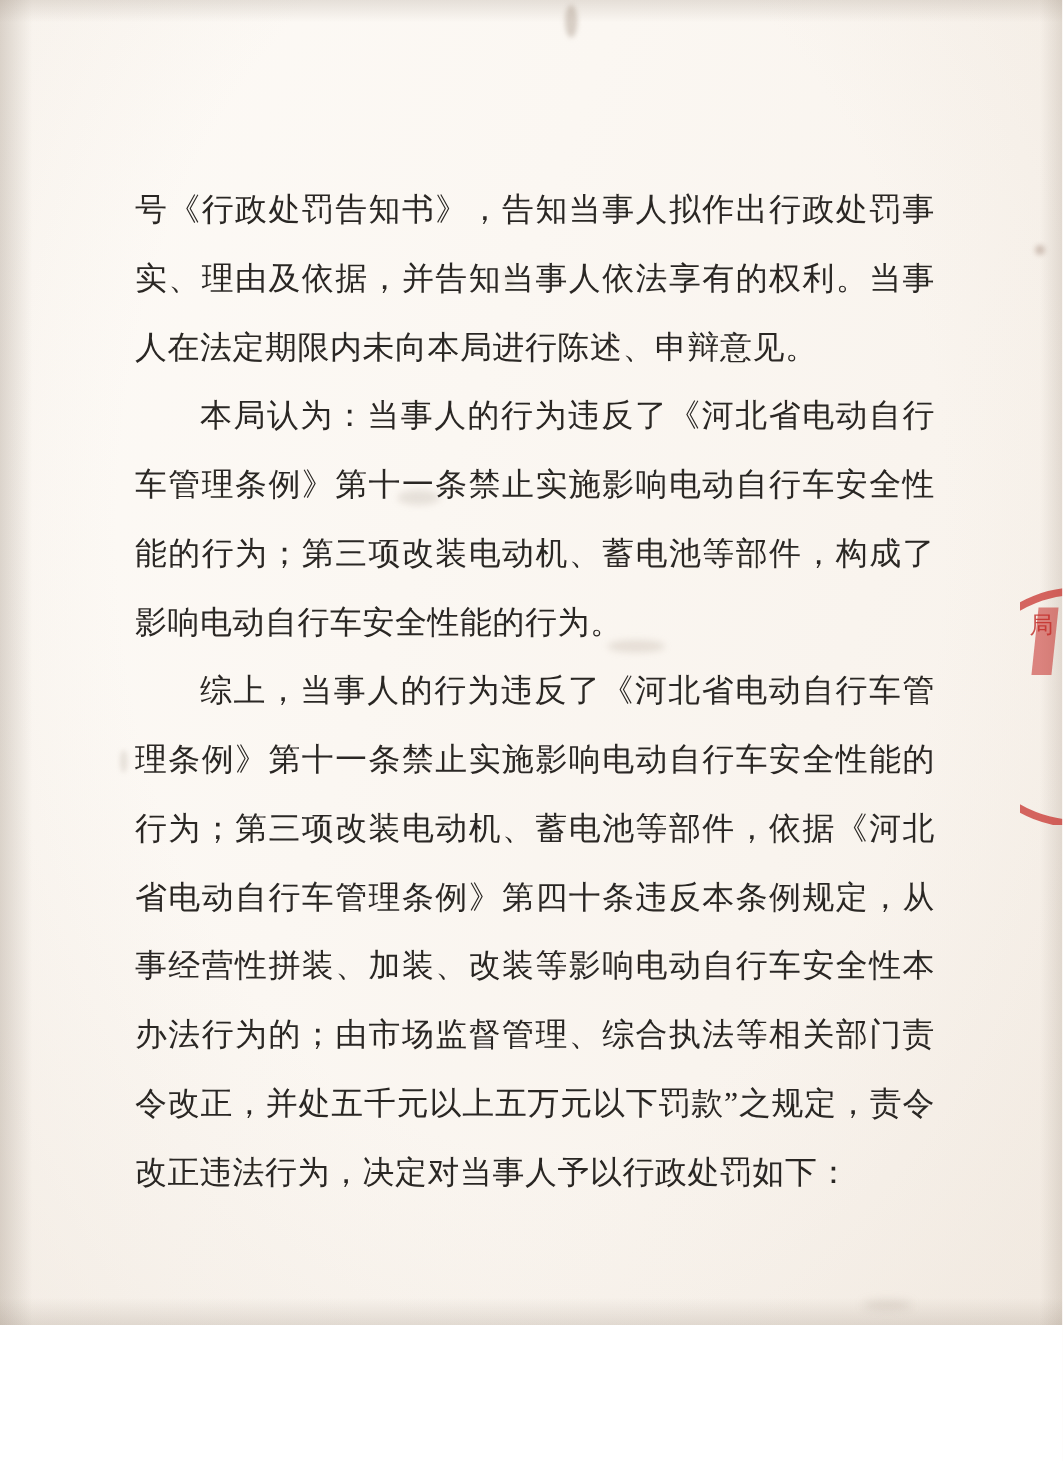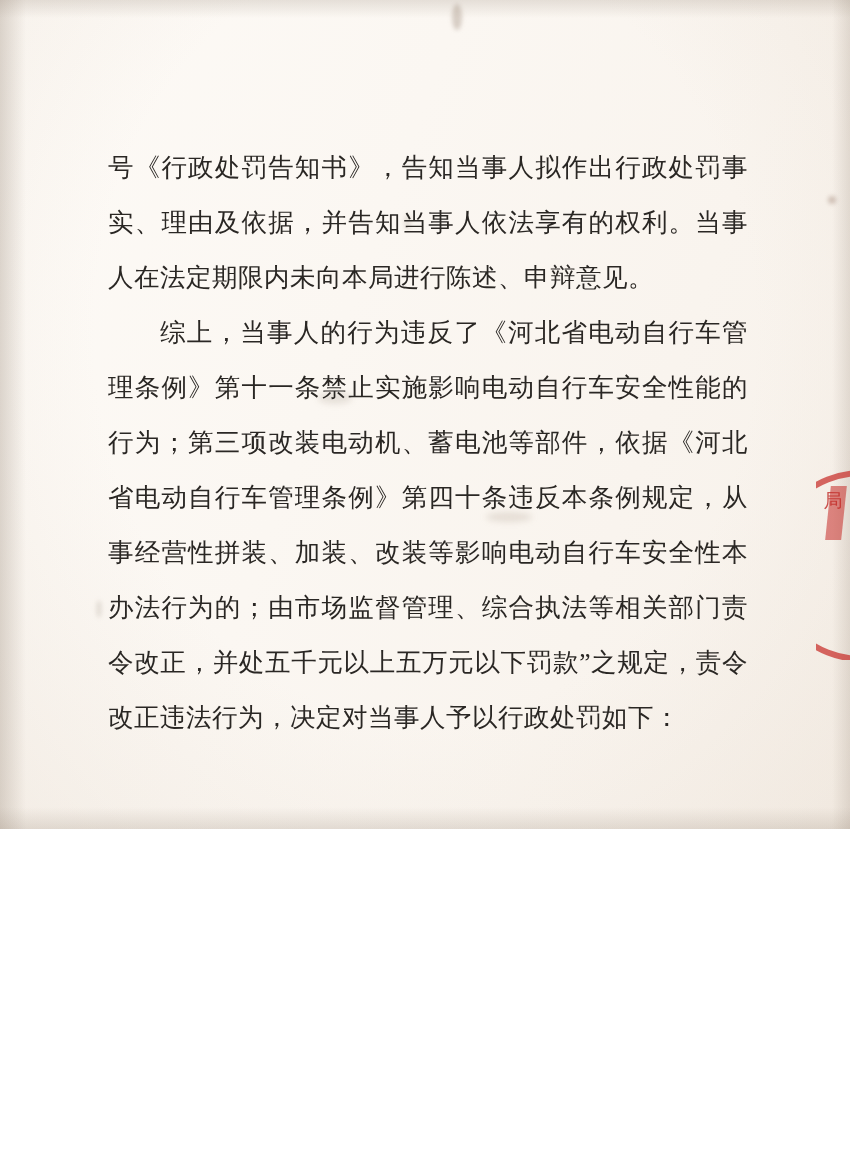--- a/index.html
+++ b/index.html
@@ -3,21 +3,21 @@
 <meta charset="utf-8">
 <style>
   html, body {
     margin: 0;
     padding: 0;
     background: #ffffff;
   }
   .page {
     position: relative;
     width: 850px;
-    height: 829px;
+    height: 1060px;
     background: #fdfbf8;
     overflow: hidden;
     font-family: "Liberation Serif", "DejaVu Serif", serif;
   }
   
   .paper-tint {
     position: absolute;
     inset: 0;
     background:
       radial-gradient(ellipse at 50% 40%, rgba(255,255,255,0.0) 55%, rgba(228,216,203,0.35) 100%),
@@ -150,20 +150,21 @@
   <div class="smudge s1"></div>
   <div class="smudge s2"></div>
   <div class="smudge s3"></div>
   <div class="smudge s4"></div>
   <div class="smudge s5"></div>
   <div class="smudge s6"></div>
   <div class="smudge s7"></div>
 
   <div class="body-text">
     <p class="para">号《行政处罚告知书》，告知当事人拟作出行政处罚事实、理由及依据，并告知当事人依法享有的权利。当事人在法定期限内未向本局进行陈述、申辩意见。</p>
+    <p class="para indent">本局认为：当事人的行为违反了《河北省电动自行车管理条例》第十一条禁止实施影响电动自行车安全性能的行为；第三项改装电动机、蓄电池等部件，构成了影响电动自行车安全性能的行为。</p>
     <p class="para indent">综上，当事人的行为违反了《河北省电动自行车管理条例》第十一条禁止实施影响电动自行车安全性能的行为；第三项改装电动机、蓄电池等部件，依据《河北省电动自行车管理条例》第四十条违反本条例规定，从事经营性拼装、加装、改装等影响电动自行车安全性本办法行为的；由市场监督管理、综合执法等相关部门责令改正，并处五千元以上五万元以下罚款”之规定，责令改正违法行为，决定对当事人予以行政处罚如下：</p>
   </div>
 
   <div class="seal-fragment">
     <div class="ring"></div>
     <div class="glyphs">局</div>
   </div>
   <div class="seal-bar"></div>
 
   <div class="footer">第 3 页 共 4 页</div>

